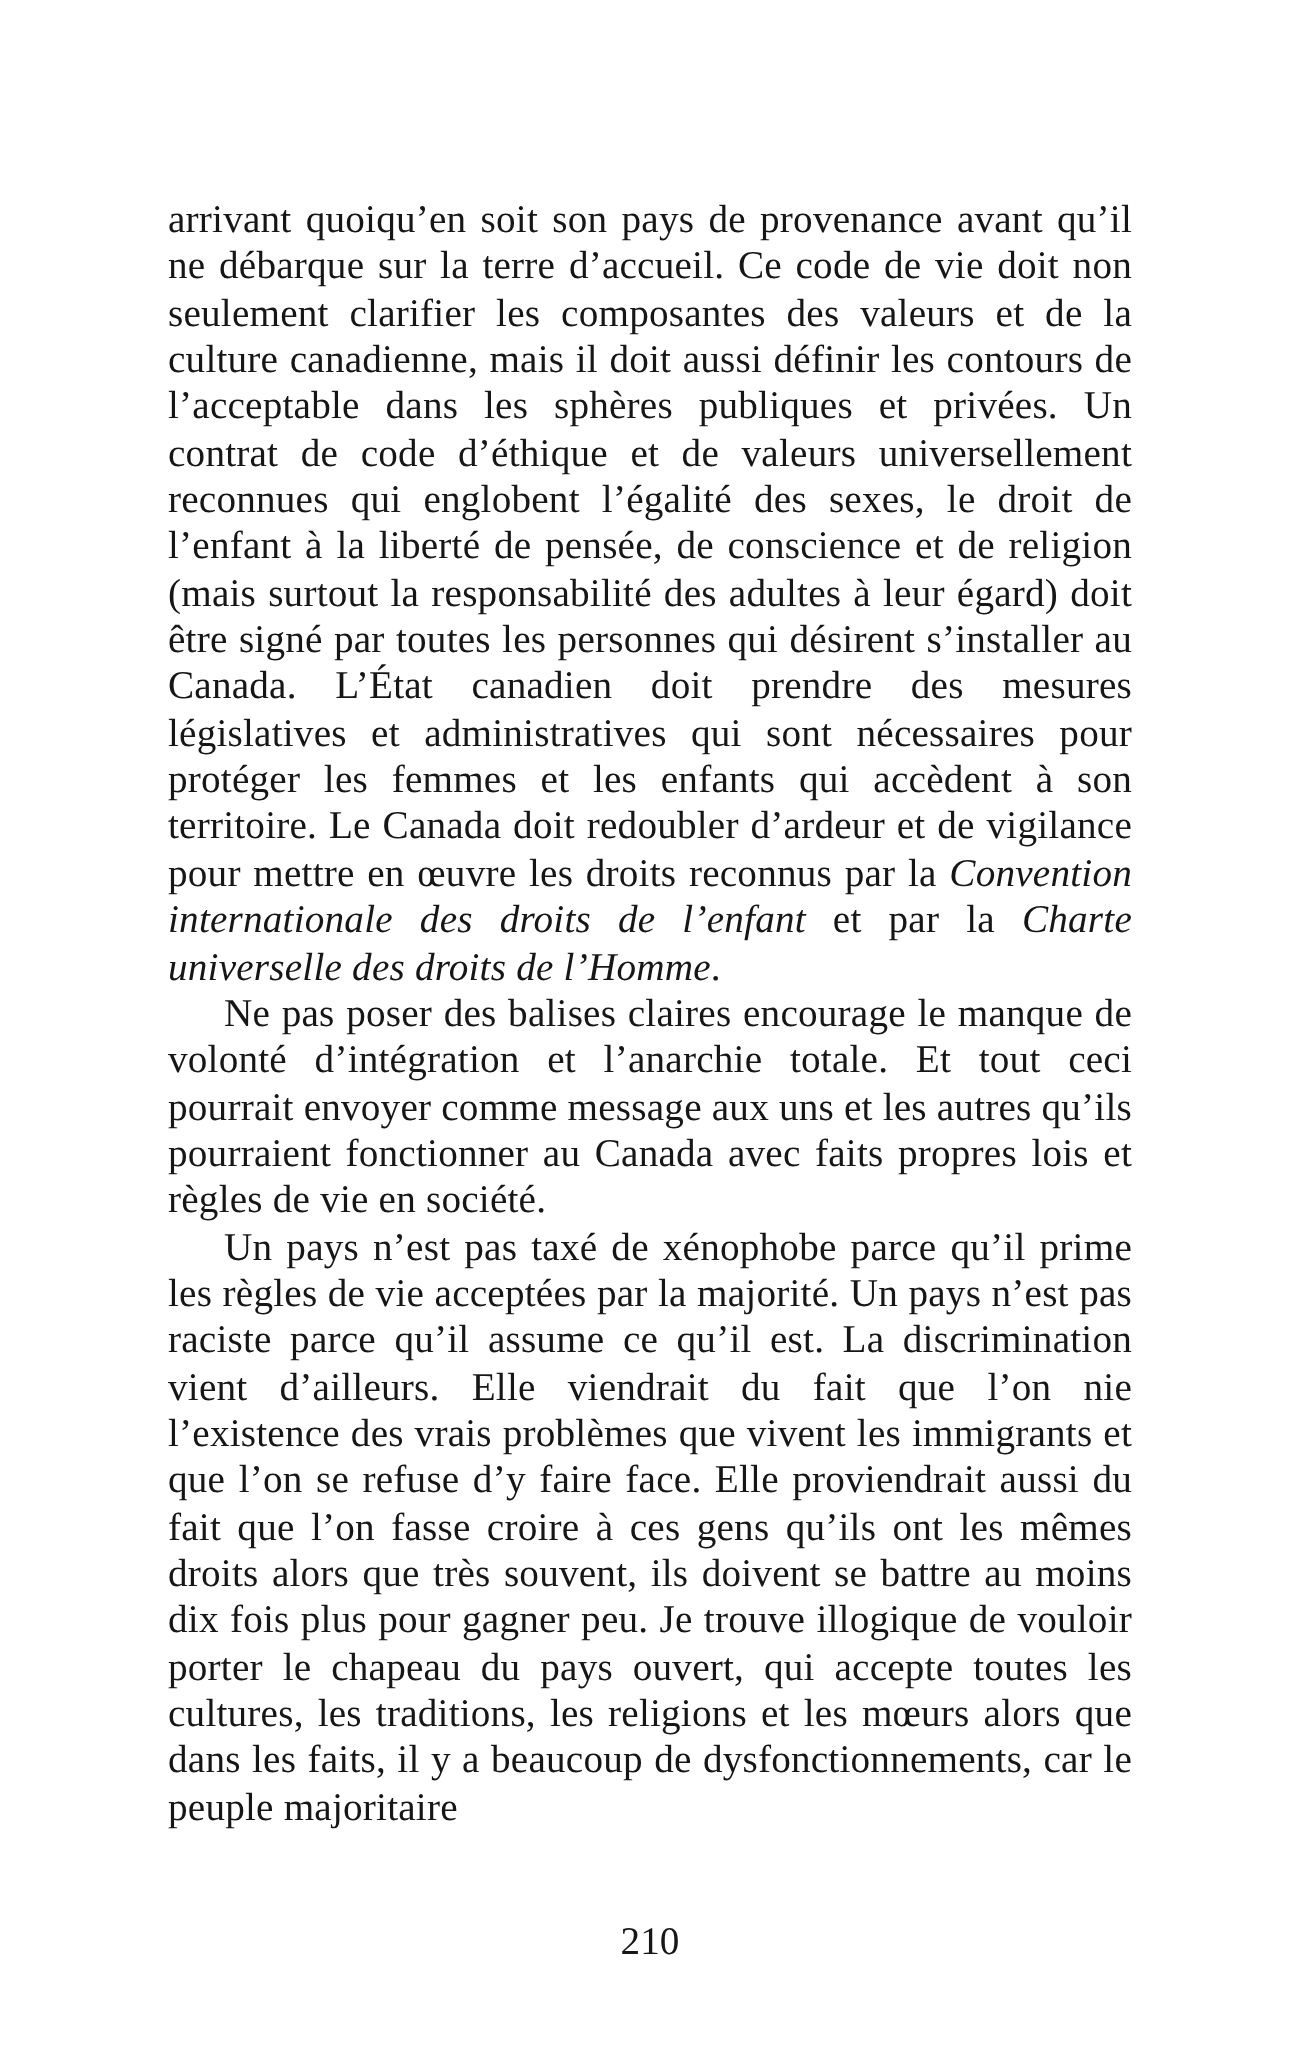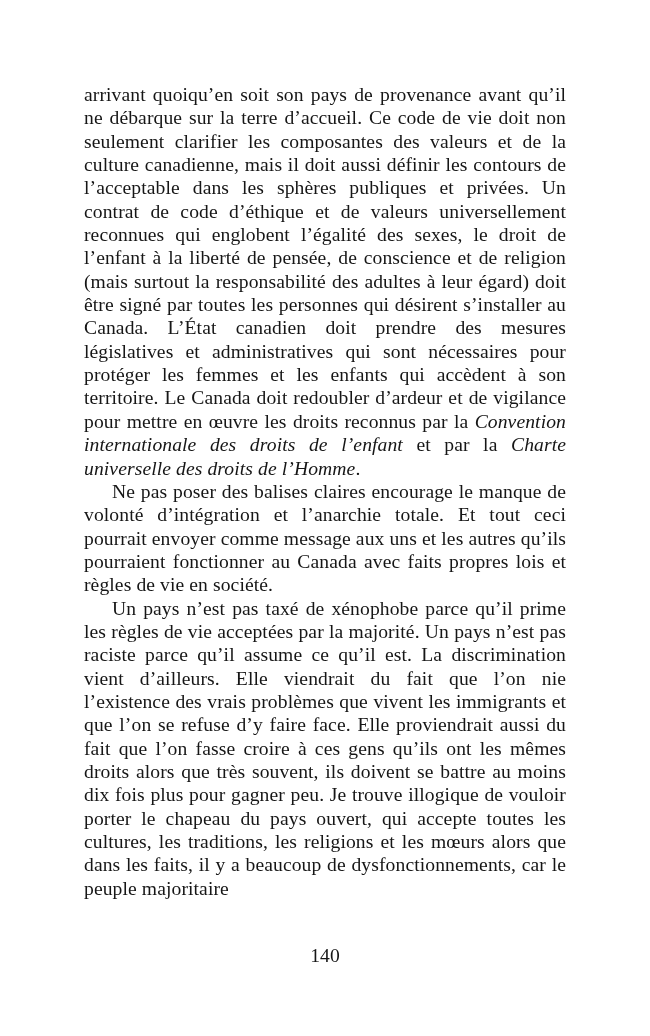--- a/index.html
+++ b/index.html
@@ -8,20 +8,21 @@
     background: #ffffff;
   }
   .page {
     position: relative;
     width: 650px;
     height: 980px;
     background: #ffffff;
     color: #161616;
     font-family: "Liberation Serif", serif;
     overflow: hidden;
+    margin-top: 16px;
   }
   .text-block {
     position: absolute;
     top: 83px;
     left: 84px;
     width: 482px;
   }
   .para {
     margin: 0;
     font-size: 19.6px;
@@ -54,14 +55,14 @@
   <div class="text-block">
 
     <p class="para"><span>arrivant quoiqu’en soit son pays de provenance avant qu’il ne débarque sur la terre d’accueil. Ce code de vie doit non seulement clarifier les composantes des valeurs et de la culture canadienne, mais il doit aussi définir les contours de l’acceptable dans les sphères publiques et privées. Un contrat de code d’éthique et de valeurs universellement reconnues qui englobent l’égalité des sexes, le droit de l’enfant à la liberté de pensée, de conscience et de religion (mais surtout la responsabilité des adultes à leur égard) doit être signé par toutes les personnes qui désirent s’installer au Canada. L’État canadien doit prendre des mesures législatives et administratives qui sont nécessaires pour protéger les femmes et les enfants qui accèdent à son territoire. Le Canada doit redoubler d’ardeur et de vigilance pour mettre en œuvre les droits reconnus par la </span><span class="italic">Convention internationale des droits de l’enfant</span><span> et par la </span><span class="italic">Charte universelle des droits de l’Homme</span><span>.</span></p>
 
     <p class="para indent"><span>Ne pas poser des balises claires encourage le manque de volonté d’intégration et l’anarchie totale. Et tout ceci pourrait envoyer comme message aux uns et les autres qu’ils pourraient fonctionner au Canada avec faits propres lois et règles de vie en société.</span></p>
 
     <p class="para indent"><span>Un pays n’est pas taxé de xénophobe parce qu’il prime les règles de vie acceptées par la majorité. Un pays n’est pas raciste parce qu’il assume ce qu’il est. La discrimination vient d’ailleurs. Elle viendrait du fait que l’on nie l’existence des vrais problèmes que vivent les immigrants et que l’on se refuse d’y faire face. Elle proviendrait aussi du fait que l’on fasse croire à ces gens qu’ils ont les mêmes droits alors que très souvent, ils doivent se battre au moins dix fois plus pour gagner peu. Je trouve illogique de vouloir porter le chapeau du pays ouvert, qui accepte toutes les cultures, les traditions, les religions et les mœurs alors que dans les faits, il y a beaucoup de dysfonctionnements, car le peuple majoritaire</span></p>
 
   </div>
 
-  <div class="page-number">140</div>
+  <div class="page-number">210</div>
 </div>
 
 </body></html>

